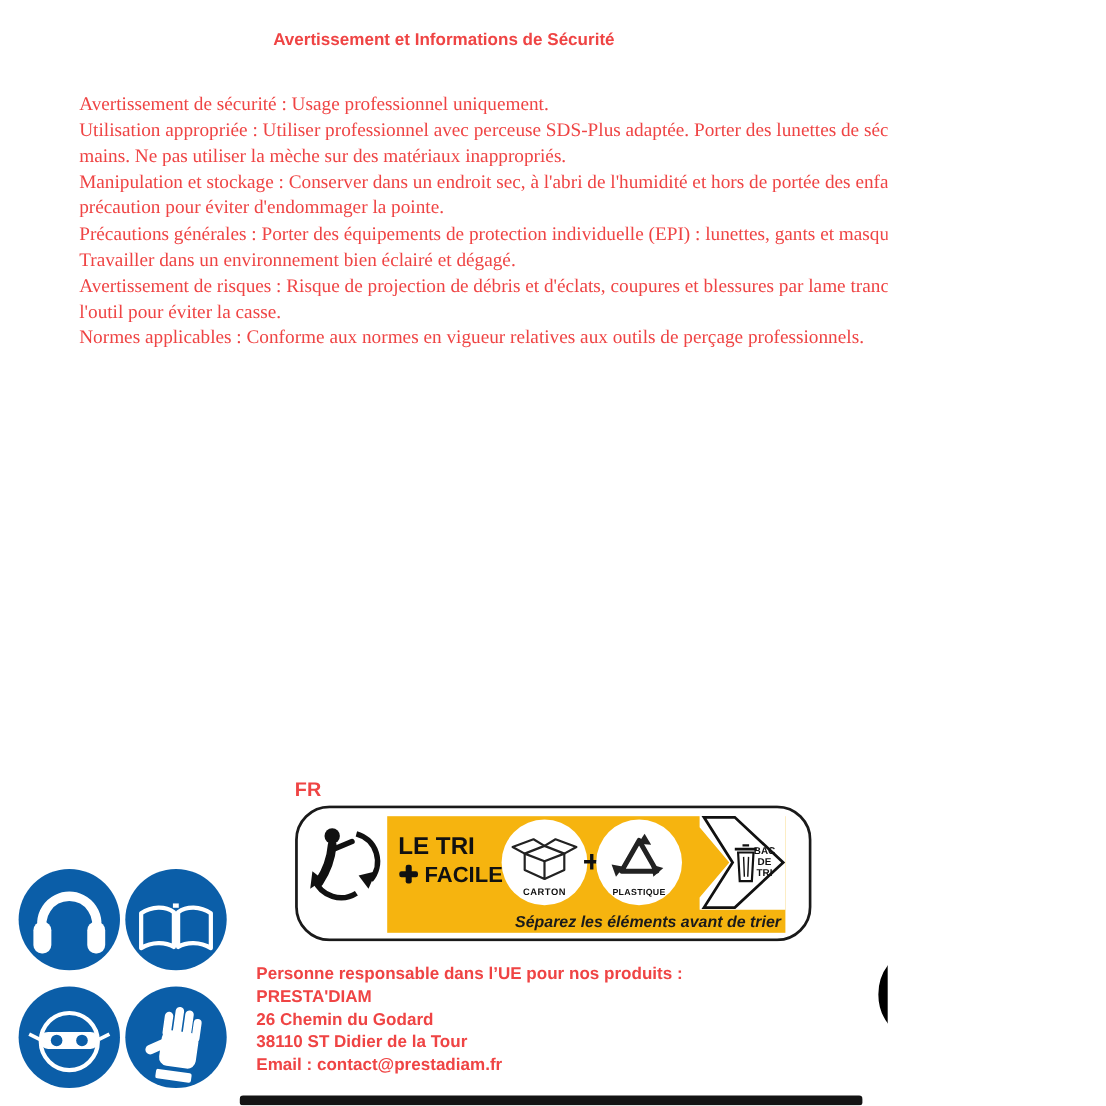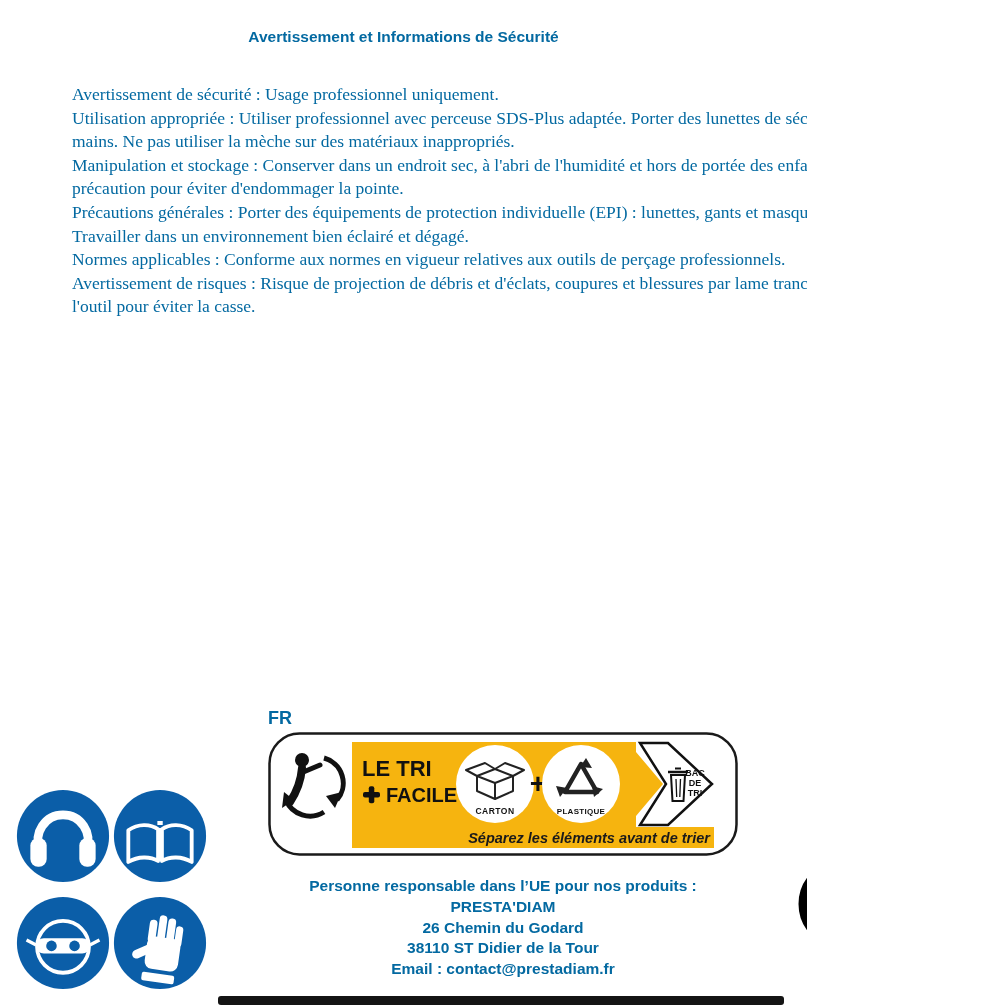--- a/index.html
+++ b/index.html
@@ -1,33 +1,33 @@
 <!DOCTYPE html>
 <html><head>
 <meta charset="utf-8">
 <style>
   html,body{margin:0;padding:0;background:#ffffff;}
   #page{
     position:relative;width:807px;height:1005px;background:#ffffff;overflow:hidden;
-    font-family:"Liberation Sans",sans-serif;color:#0369a1;
+    font-family:"Liberation Sans",sans-serif;color:#ef4444;
   }
   .doc-title{
     position:absolute;top:28px;left:0;width:100%;text-align:center;
     font-size:15.5px;font-weight:bold;
   }
   .body-text{
     position:absolute;left:72px;top:83px;width:908px;font-family:Liberation Serif, serif;
   }
   .body-text p{margin:0;font-size:17.5px;line-height:23.6px;}
   .body-text p.recycle{margin-top:76px;}
   .picto-grid svg{position:absolute;}
   .fr-label{position:absolute;left:268px;top:708px;font-size:18px;font-weight:bold;}
   .banner-svg{position:absolute;left:268px;top:732px;}
   .address{
-    position:absolute;left:233px;top:876px;width:540px;text-align:center;
+    position:absolute;left:233px;top:876px;width:540px;
     font-size:15.5px;font-weight:bold;line-height:20.8px;
   }
   .ce-svg{position:absolute;left:798px;top:851px;}
   .cutoff-bar{
     position:absolute;left:218px;top:996px;width:566px;height:9px;
     background:#141414;border-radius:3px;
   }
   svg text{font-family:"Liberation Sans",sans-serif;}
 </style>
 </head>
@@ -35,22 +35,22 @@
 
 <div id="page">
 
   <div class="doc-title">Avertissement et Informations de Sécurité</div>
 
   <div class="body-text">
     <p>Avertissement de sécurité : Usage professionnel uniquement.</p>
     <p>Utilisation appropriée : Utiliser professionnel avec perceuse SDS-Plus adaptée. Porter des lunettes de sécurité et protéger les mains. Ne pas utiliser la mèche sur des matériaux inappropriés.</p>
     <p>Manipulation et stockage : Conserver dans un endroit sec, à l'abri de l'humidité et hors de portée des enfants. Manipuler avec précaution pour éviter d'endommager la pointe.</p>
     <p>Précautions générales : Porter des équipements de protection individuelle (EPI) : lunettes, gants et masque anti-poussière. Travailler dans un environnement bien éclairé et dégagé.</p>
+    <p>Avertissement de risques : Risque de projection de débris et d'éclats, coupures et blessures par lame tranchante. Ne pas forcer l'outil pour éviter la casse.</p>
     <p>Normes applicables : Conforme aux normes en vigueur relatives aux outils de perçage professionnels.</p>
-    <p>Avertissement de risques : Risque de projection de débris et d'éclats, coupures et blessures par lame tranchante. Ne pas forcer l'outil pour éviter la casse.</p>
   </div>
 
   <div class="picto-grid">
 
     <svg style="left:15px;top:788px;" width="96" height="96" viewBox="0 0 100 100">
       <circle cx="50" cy="50" r="48" fill="#0B5EA8"></circle>
       <path d="M 26 64 A 26 26 0 1 1 74 64" fill="none" stroke="#fff" stroke-width="9" stroke-linecap="round"></path>
       <rect x="16" y="52" width="17" height="30" rx="8" fill="#fff"></rect>
       <rect x="67" y="52" width="17" height="30" rx="8" fill="#fff"></rect>
     </svg>

